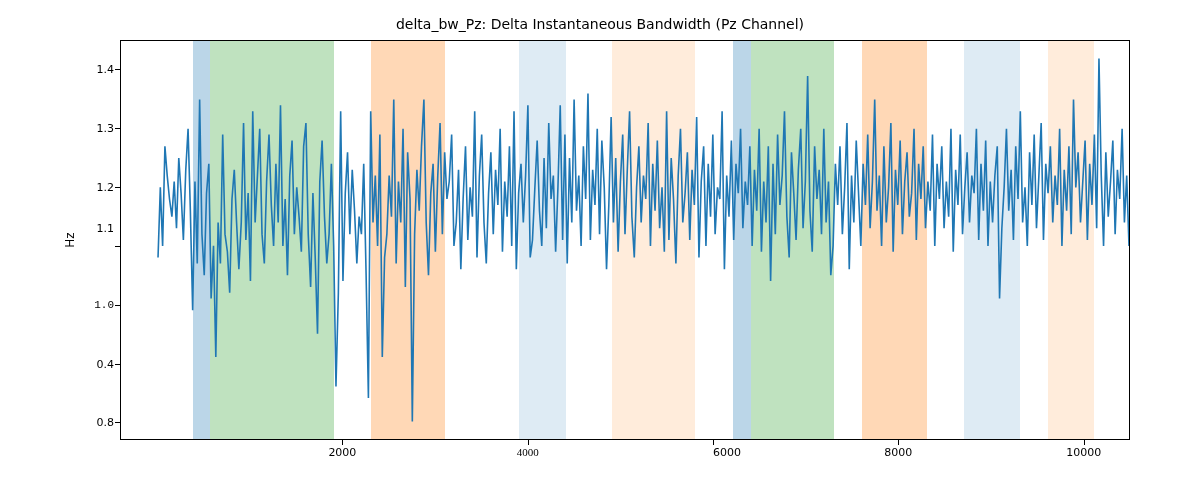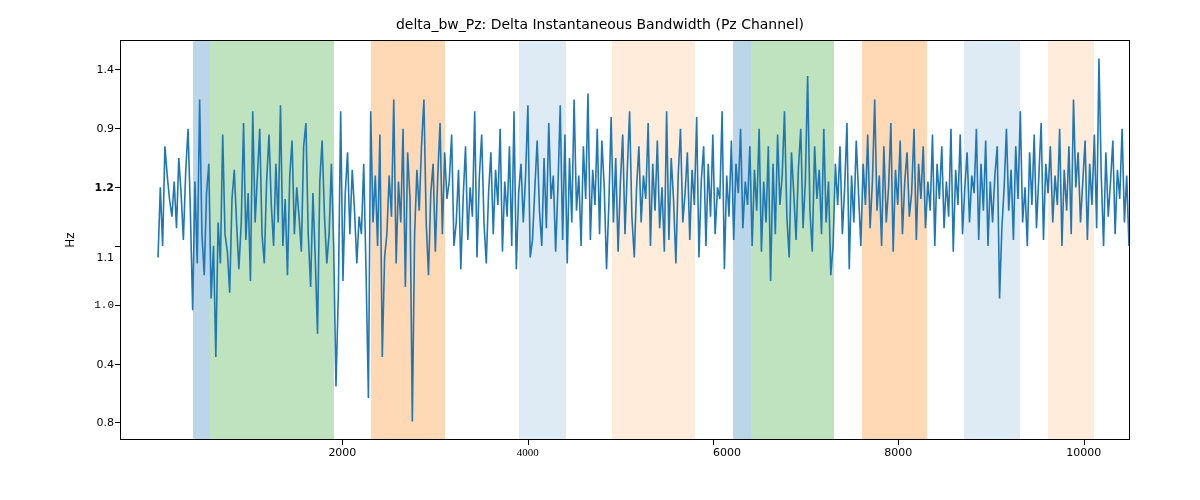--- a/index.html
+++ b/index.html
@@ -131,25 +131,25 @@
       <div class="tick xtick" style="left: 898.349px;">8000</div>
       <div class="tickmark-x" style="left: 1083.67px;"></div>
       <div class="tick xtick" style="left: 1083.67px;">10000</div>
       <div class="tickmark-y" style="top: 422.353px;"></div>
       <div class="tick ytick" style="top: 422.353px;">0.8</div>
       <div class="tickmark-y" style="top: 363.529px;"></div>
       <div class="tick ytick" style="top: 363.529px;">0.4</div>
       <div class="tickmark-y" style="top: 304.706px;"></div>
       <div class="tick ytick" style="top: 304.706px; font-family: Liberation Mono, monospace;">1.0</div>
       <div class="tickmark-y" style="top: 245.882px;"></div>
-      <div class="tick ytick" style="top: 257px;">1.1</div>
+      <div class="tick ytick" style="top: 228px;">1.1</div>
       <div class="tickmark-y" style="top: 187.059px;"></div>
-      <div class="tick ytick" style="top: 187.059px; font-weight: bold;">1.2</div>
+      <div class="tick ytick" style="top: 187.059px;">1.2</div>
       <div class="tickmark-y" style="top: 128.235px;"></div>
-      <div class="tick ytick" style="top: 128.235px;">0.9</div>
+      <div class="tick ytick" style="top: 128.235px;">1.3</div>
       <div class="tickmark-y" style="top: 69.4118px;"></div>
       <div class="tick ytick" style="top: 69.4118px;">1.4</div>
     </div>
 
   <div class="ylabel">
     <span>Hz</span>
   </div>
 </div>
 
 </body></html>

